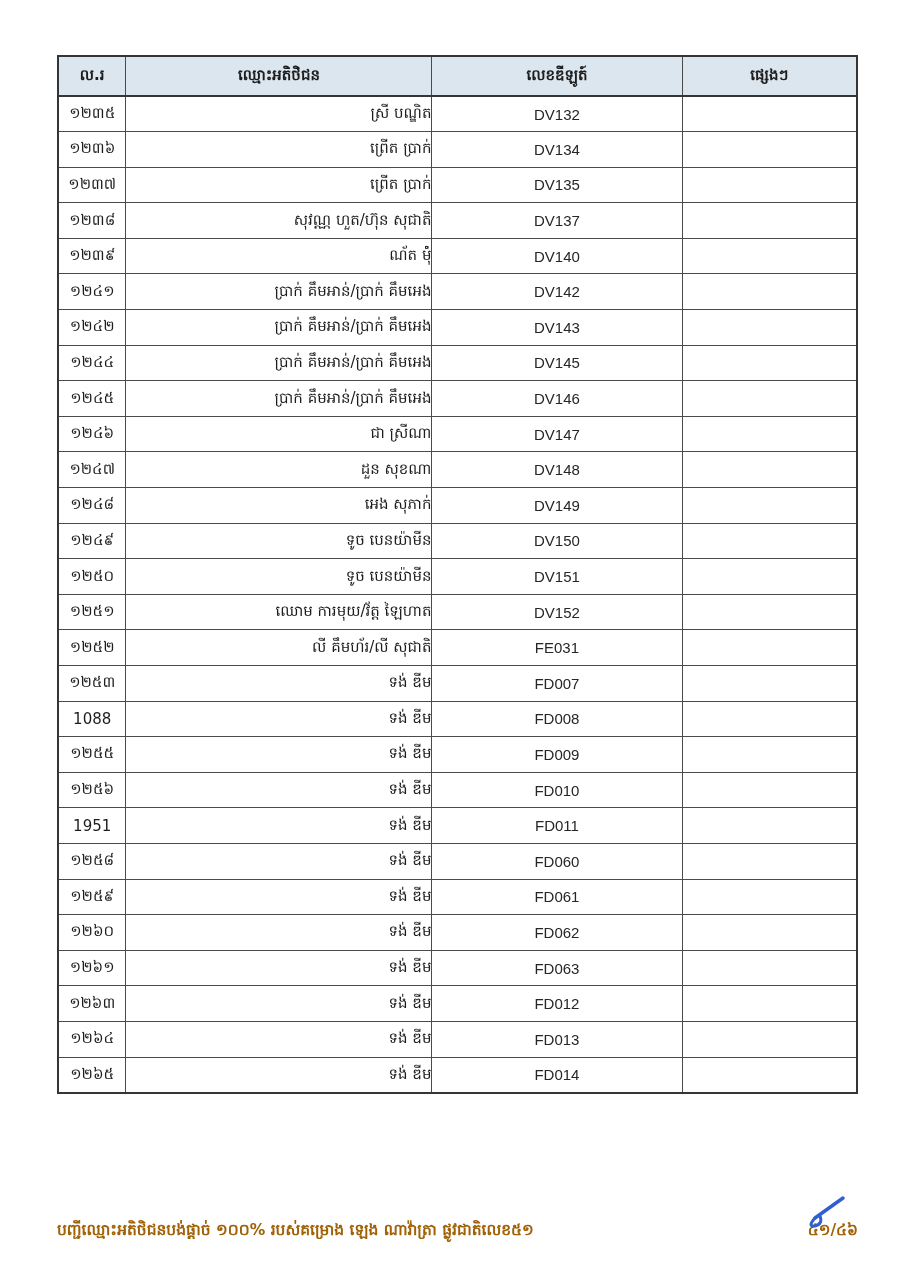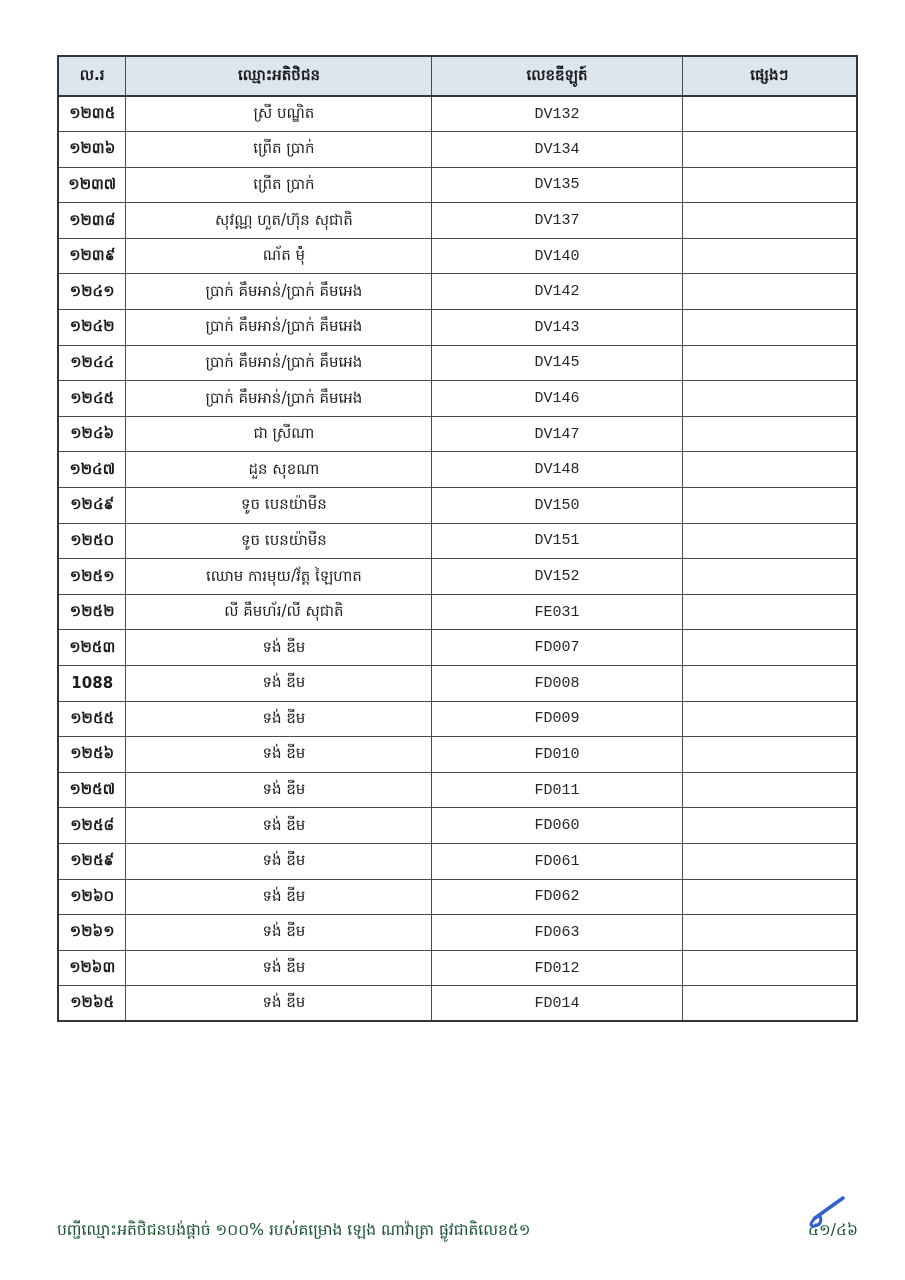--- a/index.html
+++ b/index.html
@@ -31,38 +31,39 @@
     white-space:nowrap;
   }
   .doc-table th{
     background:var(--header-bg);
     font-weight:bold;
     text-align:center;
     height:40px;
     border-bottom:2px solid #353535;
   }
   .doc-table td{height:35.6px;}
-  .c-no{text-align:center;font-weight:700;border-radius:6px;}
-  .c-name{text-align:center;padding-left:10px;}
+  .c-no{text-align:center;font-weight:400;border-radius:6px;}
+  .c-name{text-align:right;padding-left:10px;}
   .c-lot{
     text-align:center;
-    font-family:Liberation Mono, monospace;
+    font-family:Liberation Sans, sans-serif;
     font-size:15px;
     color:#262626;
   }
   .c-remark{background:#ffffff;}
   .footer{
     position:absolute;
     left:57px; right:47px;
     top:1220px;
     display:flex;
     justify-content:space-between;
     align-items:flex-start;
     font-size:15.5px;
-    color:#14532d;
+    color:#a16207;
+    font-weight:bold;
   }
   .pen-mark{
     position:absolute;
     left:795px; top:1192px;
     width:55px; height:40px;
   }
 </style>
 </head>
 <body>
 
@@ -142,20 +143,26 @@
         <td class="c-lot">DV147</td>
         <td class="c-remark"></td>
       </tr>
       <tr>
         <td class="c-no">១២៤៧</td>
         <td class="c-name">ដួន សុខណា</td>
         <td class="c-lot">DV148</td>
         <td class="c-remark"></td>
       </tr>
       <tr>
+        <td class="c-no">១២៤៨</td>
+        <td class="c-name">អេង សុភាក់</td>
+        <td class="c-lot">DV149</td>
+        <td class="c-remark"></td>
+      </tr>
+      <tr>
         <td class="c-no">១២៤៩</td>
         <td class="c-name">ទូច បេនយ៉ាមីន</td>
         <td class="c-lot">DV150</td>
         <td class="c-remark"></td>
       </tr>
       <tr>
         <td class="c-no">១២៥០</td>
         <td class="c-name">ទូច បេនយ៉ាមីន</td>
         <td class="c-lot">DV151</td>
         <td class="c-remark"></td>
@@ -190,21 +197,21 @@
         <td class="c-lot">FD009</td>
         <td class="c-remark"></td>
       </tr>
       <tr>
         <td class="c-no">១២៥៦</td>
         <td class="c-name">ទង់ ឌីម</td>
         <td class="c-lot">FD010</td>
         <td class="c-remark"></td>
       </tr>
       <tr>
-        <td class="c-no">១២៥៧</td>
+        <td class="c-no">1951</td>
         <td class="c-name">ទង់ ឌីម</td>
         <td class="c-lot">FD011</td>
         <td class="c-remark"></td>
       </tr>
       <tr>
         <td class="c-no">១២៥៨</td>
         <td class="c-name">ទង់ ឌីម</td>
         <td class="c-lot">FD060</td>
         <td class="c-remark"></td>
       </tr>
@@ -223,20 +230,26 @@
       <tr>
         <td class="c-no">១២៦១</td>
         <td class="c-name">ទង់ ឌីម</td>
         <td class="c-lot">FD063</td>
         <td class="c-remark"></td>
       </tr>
       <tr>
         <td class="c-no">១២៦៣</td>
         <td class="c-name">ទង់ ឌីម</td>
         <td class="c-lot">FD012</td>
+        <td class="c-remark"></td>
+      </tr>
+      <tr>
+        <td class="c-no">១២៦៤</td>
+        <td class="c-name">ទង់ ឌីម</td>
+        <td class="c-lot">FD013</td>
         <td class="c-remark"></td>
       </tr>
       <tr>
         <td class="c-no">១២៦៥</td>
         <td class="c-name">ទង់ ឌីម</td>
         <td class="c-lot">FD014</td>
         <td class="c-remark"></td>
       </tr>
     </tbody>
 </table>

